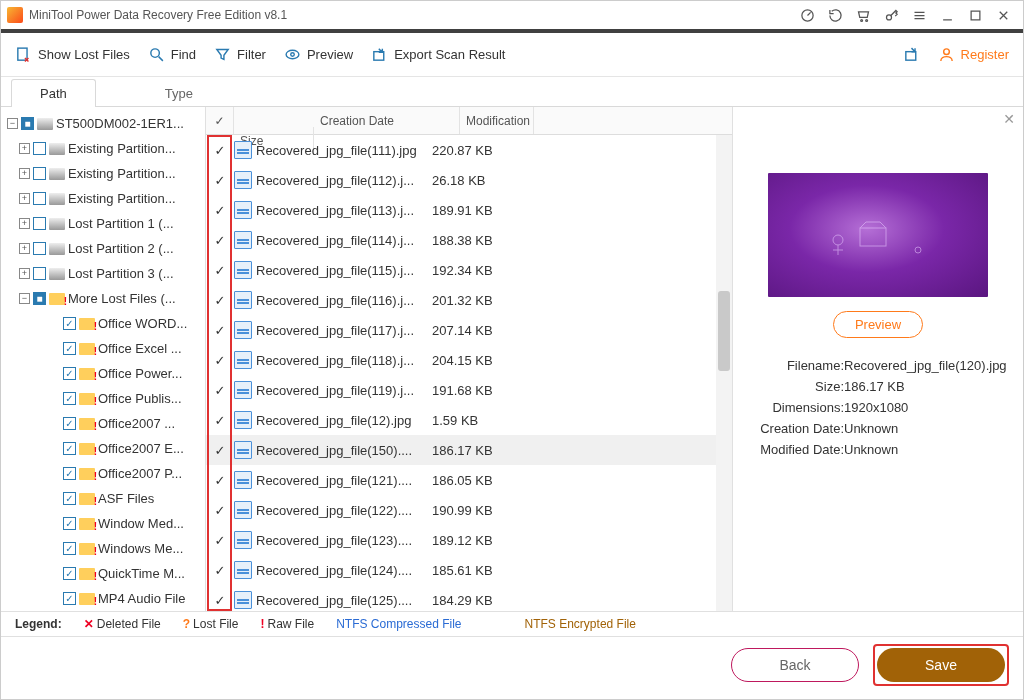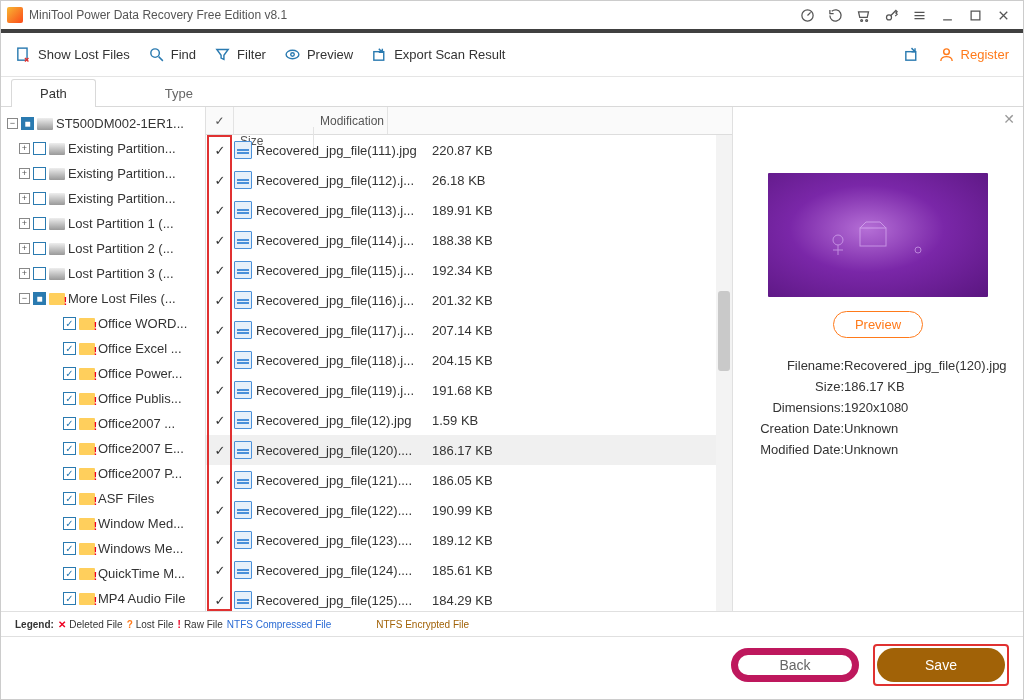--- a/index.html
+++ b/index.html
@@ -71,35 +71,35 @@
 .preview .close { position: absolute; top: 4px; right: 8px; color: #999; cursor: pointer; font-size: 14px; }
 .preview-img { width: 220px; height: 124px; margin: 58px auto 14px; background: radial-gradient(ellipse at 45% 45%, #b56fd6 0%, #7a27a8 45%, #5a1680 100%); border-radius: 1px; display: flex; align-items: center; justify-content: center; }
 .preview-img svg { opacity: 0.55; }
 .preview-btn { display: block; width: 90px; margin: 0 auto 20px; padding: 5px 0; text-align: center; border: 1px solid #ff7a1a; color: #ff7a1a; border-radius: 14px; font-size: 13px; cursor: pointer; }
 .meta { font-size: 13px; text-align: right; }
 .meta-row { display: flex; margin-bottom: 6px; }
 .meta-row .k { width: 95px; color: #333; }
 .meta-row .v { color: #333; }
 
 
-.legend { height: 26px; display: flex; align-items: center; gap: 4px; padding: 0 14px; border-top: 1px solid #e0e0e0; border-bottom: 1px solid #e0e0e0; font-size: 10px; }
+.legend { height: 26px; display: flex; align-items: center; gap: 22px; padding: 0 14px; border-top: 1px solid #e0e0e0; border-bottom: 1px solid #e0e0e0; font-size: 12px; }
 .legend b { font-weight: bold; }
 .lg-del { color: #333; } .lg-del .mk { color: #e02; font-weight: bold; margin-right: 3px; }
 .lg-lost { color: #333; } .lg-lost .mk { color: #ff7a1a; font-weight: bold; margin-right: 3px; }
 .lg-raw { color: #333; } .lg-raw .mk { color: #e02; font-weight: bold; margin-right: 3px; }
 .lg-ntfs { color: #2a6bd4; }
 .lg-enc { color: #a16207; padding-left: 41px; }
 
 
 .statusbar { height: 56px; display: flex; align-items: center; padding: 0 14px; }
 .status-text { font-size: 13px; color: #333; }
 .status-text b { font-weight: bold; }
 .statusbar .spacer { flex: 1; }
 .btn { width: 128px; height: 34px; border-radius: 17px; display: flex; align-items: center; justify-content: center; font-size: 14px; cursor: pointer; }
-.btn.back { border: 7px solid #be185d; color: #666; margin-right: 14px; }
+.btn.back { border: 1px solid #be185d; color: #666; margin-right: 14px; }
 .btn.save { background: #a16207; color: #fff; font-weight: 500; }
 .save-wrap { border: 2px solid #e03131; padding: 2px; border-radius: 4px; }
 </style>
 </head>
 <body>
 
 <div class="titlebar">
   <div class="logo"></div>
   <div class="title">MiniTool Power Data Recovery Free Edition v8.1</div>
   <div class="spacer"></div>
@@ -335,20 +335,21 @@
         </div>
       </div>
   </div>
 
   <div class="filelist">
     <div class="fl-header">
       <div class="col ck">
           <div class="cb">✓</div>
         </div>
       <div class="col size">Size</div>
+      <div class="col cdate">Creation Date</div>
       <div class="col mdate">Modification</div>
     </div>
     <div class="fl-body" id="fl-body">
       <div class="redbox"></div>
       <div class="fl-scroll">
           <div class="fl-thumb"></div>
         </div>
     <div class="fl-row">
           <div class="ck">
             <div class="cb">✓</div>
@@ -427,21 +428,21 @@
           </div>
           <div class="ficon"></div>
           <div class="fname">Recovered_jpg_file(12).jpg</div>
           <div class="fsize">1.59 KB</div>
         </div>
         <div class="fl-row selected">
           <div class="ck">
             <div class="cb">✓</div>
           </div>
           <div class="ficon"></div>
-          <div class="fname">Recovered_jpg_file(120)....</div>
+          <div class="fname">Recovered_jpg_file(150)....</div>
           <div class="fsize">186.17 KB</div>
         </div>
         <div class="fl-row">
           <div class="ck">
             <div class="cb">✓</div>
           </div>
           <div class="ficon"></div>
           <div class="fname">Recovered_jpg_file(121)....</div>
           <div class="fsize">186.05 KB</div>
         </div>

